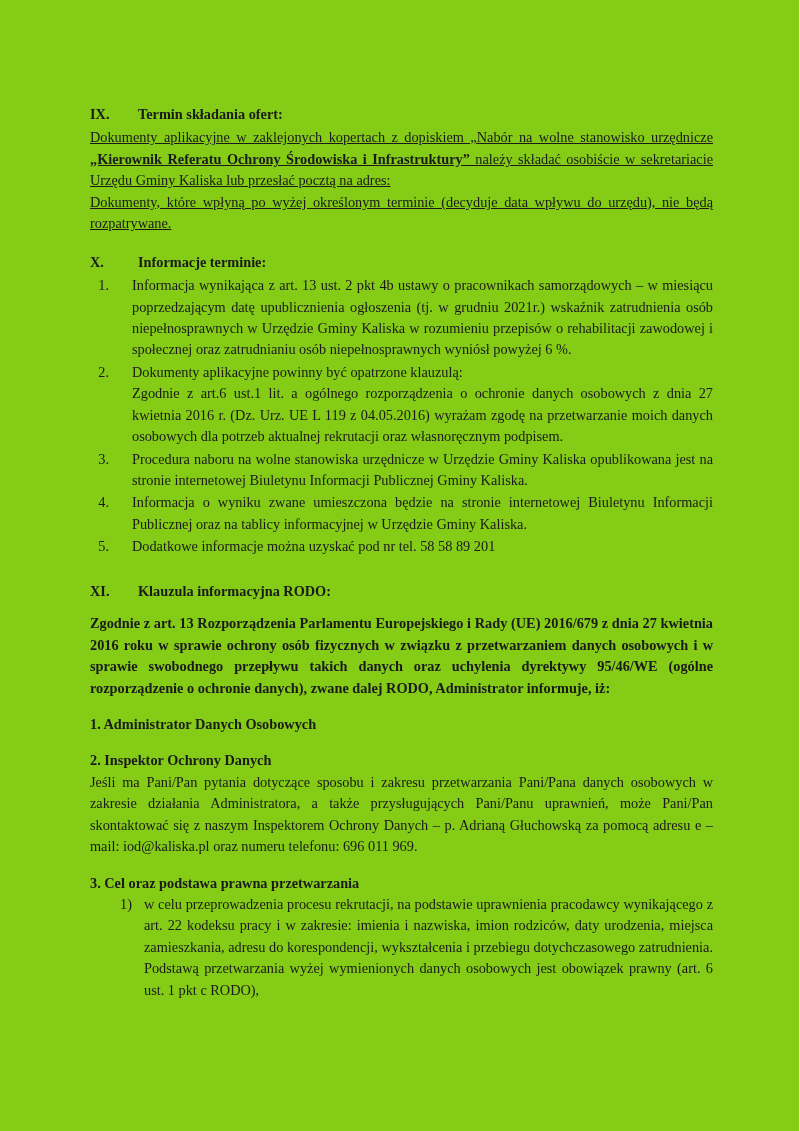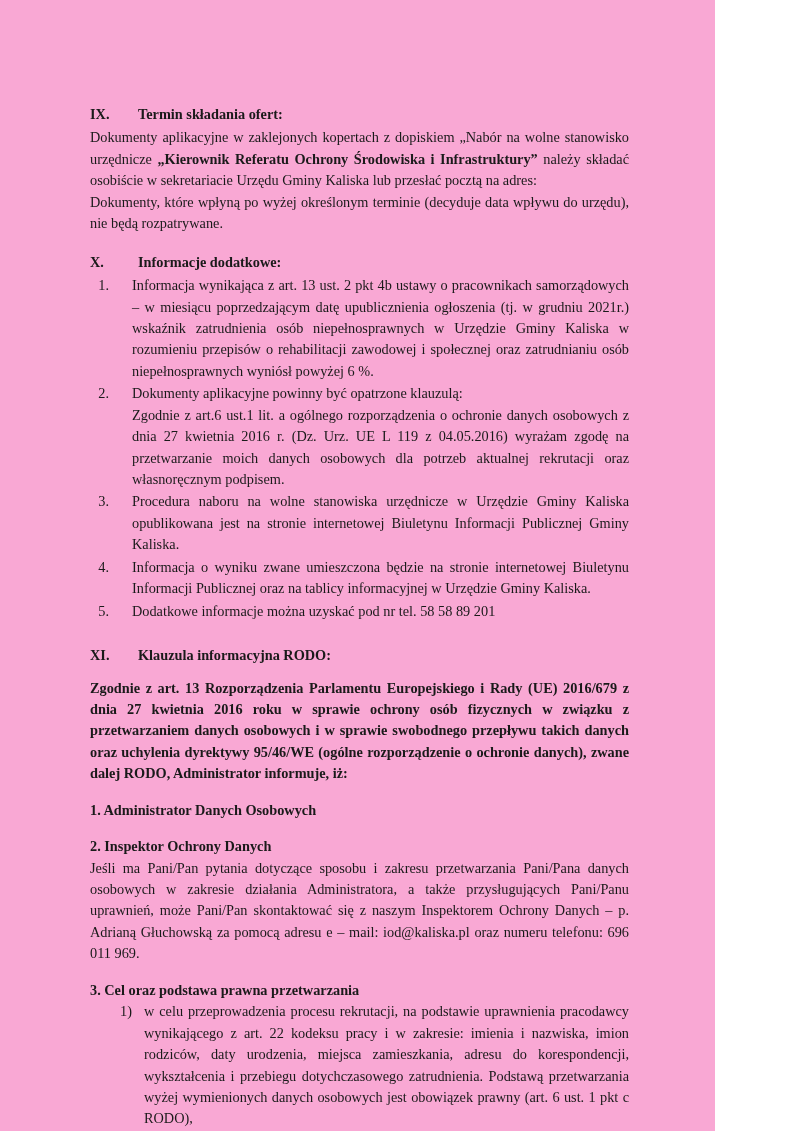--- a/index.html
+++ b/index.html
@@ -11,23 +11,23 @@
     width: 800px;
     height: 1131px;
     font-family: "Liberation Serif", "DejaVu Serif", serif;
     color: #1a1a1a;
     position: relative;
     overflow: hidden;
   }
   .page {
     position: absolute;
     left: 0; top: 0;
-    width: 715px;
+    width: 799px;
     height: 1131px;
-    background: #f9a8d4;
+    background: #84cc16;
     box-sizing: border-box;
     padding: 104px 86px 40px 86px;
   }
   .doc {
     font-size: 14.3px;
     line-height: 1.50;
     text-align: justify;
   }
   
   .section-head {
@@ -50,20 +50,21 @@
   .gap-md { height: 17px; }
   .gap-lg { height: 22px; }
 
   p {
     margin: 0;
     text-align: justify;
     text-justify: inter-word;
   }
   p.para {
     padding-left: 4px;
+    text-decoration: underline;
   }
   .b { font-weight: bold; }
 
   
   .numlist {
     margin: 0;
     padding: 0;
     list-style: none;
   }
   .numlist > li {
@@ -130,21 +131,21 @@
 
     <p class="para"><span>Dokumenty aplikacyjne w zaklejonych kopertach z dopiskiem „Nabór na wolne stanowisko urzędnicze </span><span class="b">„Kierownik Referatu Ochrony Środowiska i Infrastruktury”</span><span> należy składać osobiście w sekretariacie Urzędu Gminy Kaliska lub przesłać pocztą na adres:</span></p>
 
 
     <p class="para">Dokumenty, które wpłyną po wyżej określonym terminie (decyduje data wpływu do urzędu), nie będą rozpatrywane.</p>
 
     <div class="gap-md"></div>
 
     <div class="section-head">
       <span class="num">X.</span>
-      <span class="title">Informacje dodatkowe:</span>
+      <span class="title">Informacje terminie:</span>
     </div>
 
     <ol class="numlist">
       <li>
         <span class="marker">1.</span>
         <span class="body">Informacja wynikająca z art. 13 ust. 2 pkt 4b ustawy o pracownikach samorządowych – w miesiącu poprzedzającym datę upublicznienia ogłoszenia (tj. w grudniu 2021r.) wskaźnik zatrudnienia osób niepełnosprawnych w Urzędzie Gminy Kaliska w rozumieniu przepisów o rehabilitacji zawodowej i społecznej oraz zatrudnianiu osób niepełnosprawnych wyniósł powyżej 6 %.</span>
       </li>
       <li>
         <span class="marker">2.</span>
         <span class="body">

